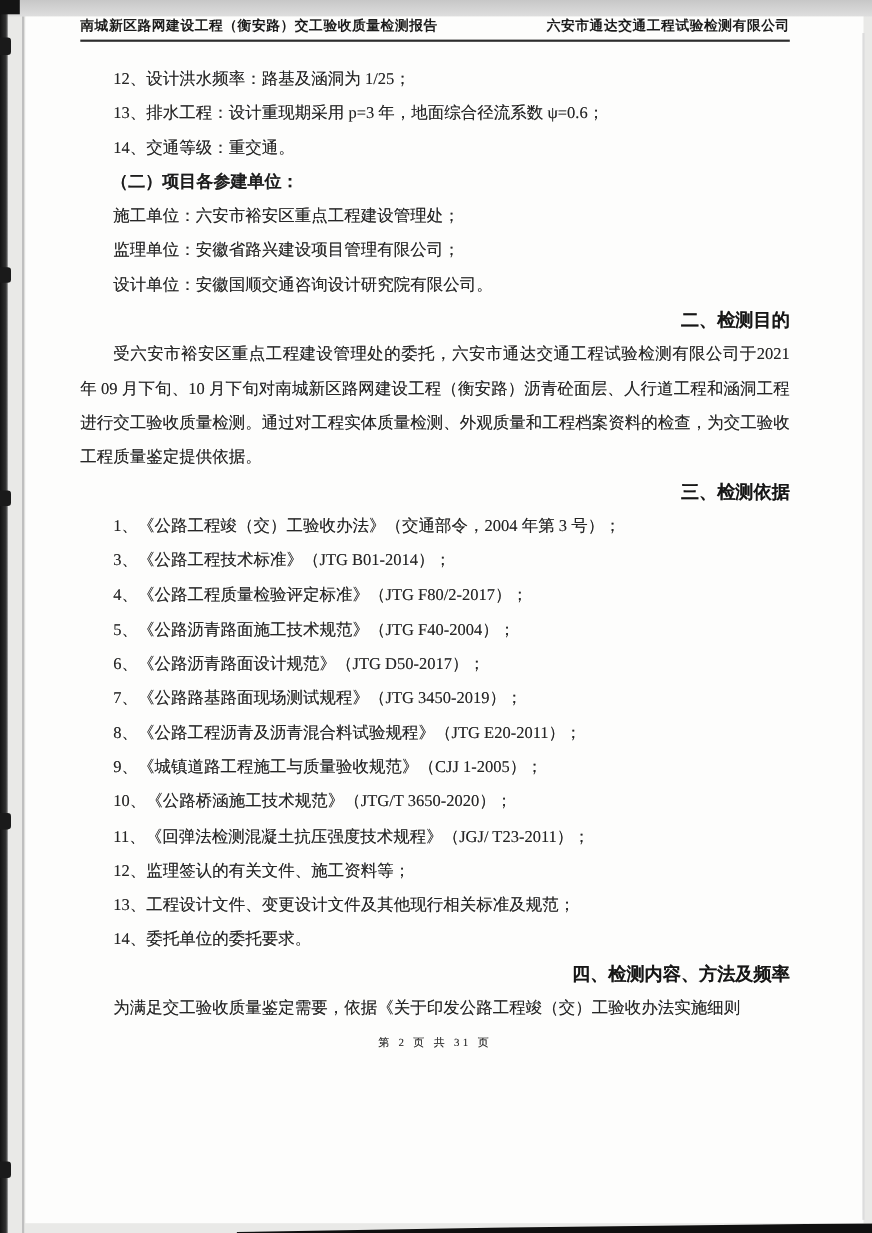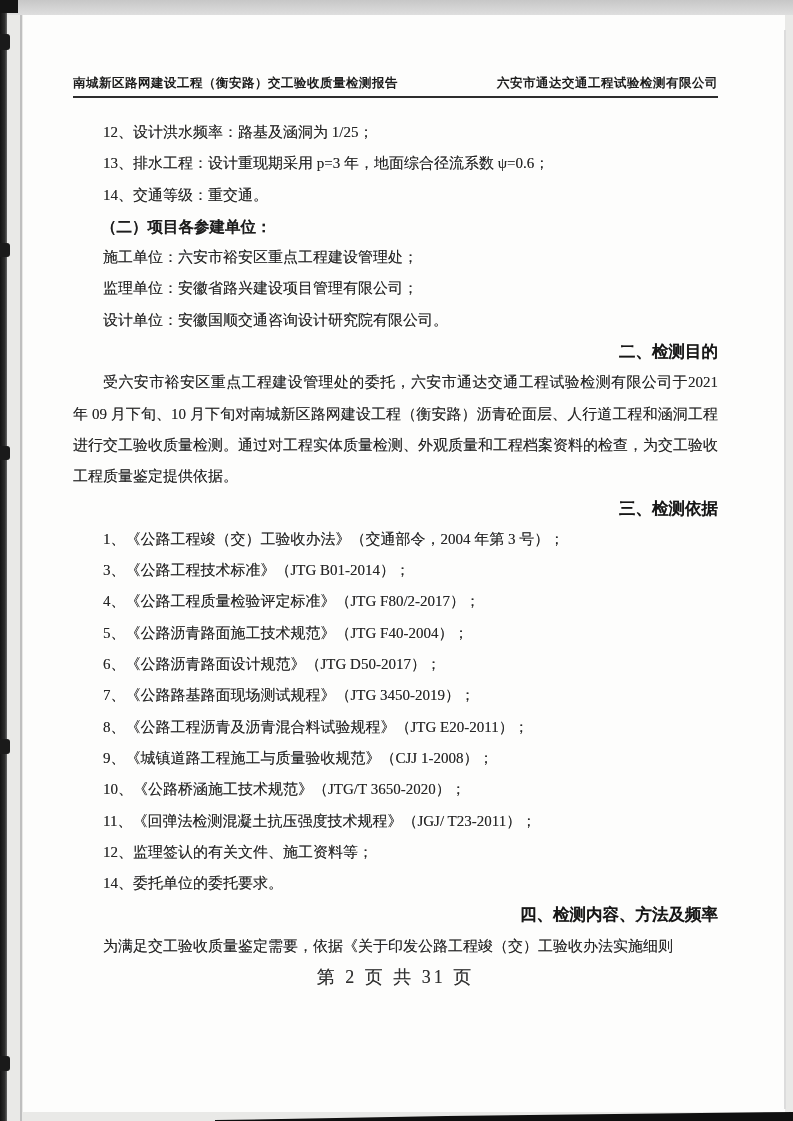--- a/index.html
+++ b/index.html
@@ -23,40 +23,40 @@
   .mark-2{top:243px;height:14px;}
   .mark-3{top:446px;height:14px;}
   .mark-4{top:739px;height:15px;}
   .mark-5{top:1056px;height:15px;}
 
   
   .page{position:absolute;top:15px;left:23px;right:8px;bottom:9px;background:#fdfdfc;}
   .inner{padding:0 67px 0 50px;}
 
   .doc-header{
-    margin-top:60px;display:flex;justify-content:space-between;align-items:center;
+    display:flex;justify-content:space-between;align-items:center;
     padding-bottom:4px;border-bottom:2.5px solid #2d2d2d;
     font-family:"Liberation Sans","DejaVu Sans",sans-serif;
     font-weight:bold;font-size:12.5px;color:#1b1b1b;letter-spacing:0.5px;
   }
 
   .content{margin-top:19px;font-size:15px;color:#262626;
     text-shadow:0 0 0.5px rgba(45,45,45,0.55);}
   .line{line-height:31.3px;padding-left:30px;white-space:nowrap;}
   .subsection-heading{
-    font-family:Liberation Sans, sans-serif;font-weight:bold;
+    font-family:Liberation Mono, monospace;font-weight:bold;
     font-size:15.5px;line-height:31.3px;padding-left:28px;color:#1d1d1d;
   }
   .sec-heading{
     font-family:"Liberation Sans","DejaVu Sans",sans-serif;font-weight:bold;
     font-size:16.5px;line-height:31.3px;padding-left:30px;color:#161616;text-align:right;
   }
   .para{line-height:31.3px;text-indent:2em;text-align:justify;}
   .para-single{line-height:31.3px;text-indent:2em;white-space:nowrap;}
-  .page-footer{text-align:center;font-size:18px;line-height:31.3px;
+  .page-footer{text-align:center;font-size:10px;line-height:31.3px;
     letter-spacing:3px;color:#303030;}
 </style>
 </head>
 <body>
 
 <div class="scan-top"></div>
 <div class="scan-left"></div>
 <div class="scan-corner"></div>
 <div class="scan-mark mark-1"></div>
 <div class="scan-mark mark-2"></div>
@@ -95,24 +95,25 @@
       <div class="sec-heading">三、检测依据</div>
 
       <div>
           <div class="line">1、《公路工程竣（交）工验收办法》（交通部令，2004 年第 3 号）；</div>
           <div class="line">3、《公路工程技术标准》（JTG B01-2014）；</div>
           <div class="line">4、《公路工程质量检验评定标准》（JTG F80/2-2017）；</div>
           <div class="line">5、《公路沥青路面施工技术规范》（JTG F40-2004）；</div>
           <div class="line">6、《公路沥青路面设计规范》（JTG D50-2017）；</div>
           <div class="line">7、《公路路基路面现场测试规程》（JTG 3450-2019）；</div>
           <div class="line">8、《公路工程沥青及沥青混合料试验规程》（JTG E20-2011）；</div>
-          <div class="line">9、《城镇道路工程施工与质量验收规范》（CJJ 1-2008）；</div>
+          <div class="line">9、《城镇道路工程施工与质量验收规范》（CJJ 1-2005）；</div>
           <div class="line">10、《公路桥涵施工技术规范》（JTG/T 3650-2020）；</div>
           <div class="line">11、《回弹法检测混凝土抗压强度技术规程》（JGJ/ T23-2011）；</div>
           <div class="line">12、监理签认的有关文件、施工资料等；</div>
+          <div class="line">13、工程设计文件、变更设计文件及其他现行相关标准及规范；</div>
           <div class="line">14、委托单位的委托要求。</div>
         </div>
 
       <div class="sec-heading">四、检测内容、方法及频率</div>
 
       <div class="para-single">为满足交工验收质量鉴定需要，依据《关于印发公路工程竣（交）工验收办法实施细则</div>
 
       <div class="page-footer">第 2 页 共 31 页</div>
 
     </div>

